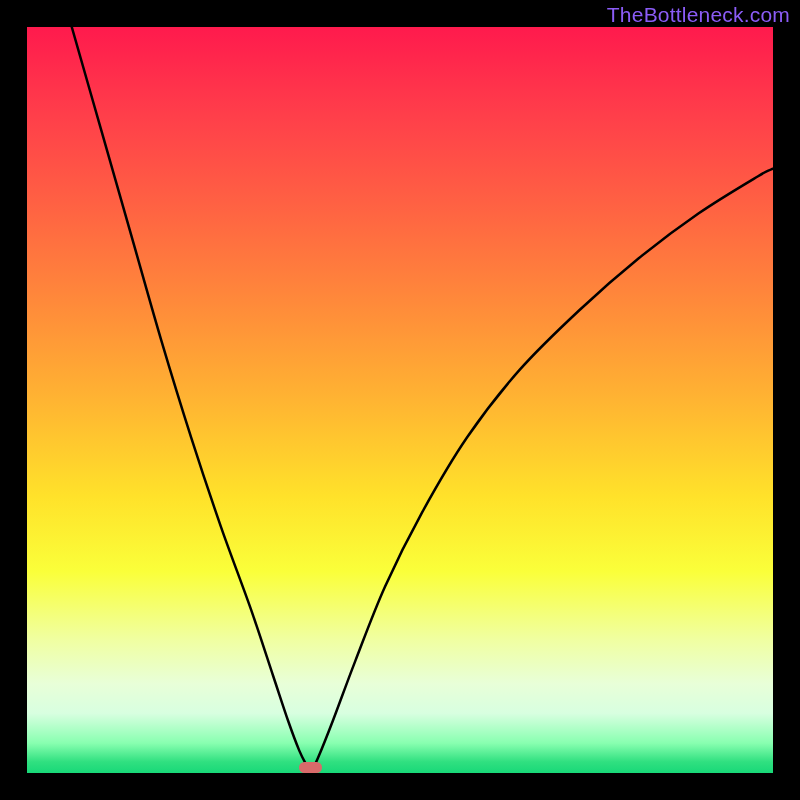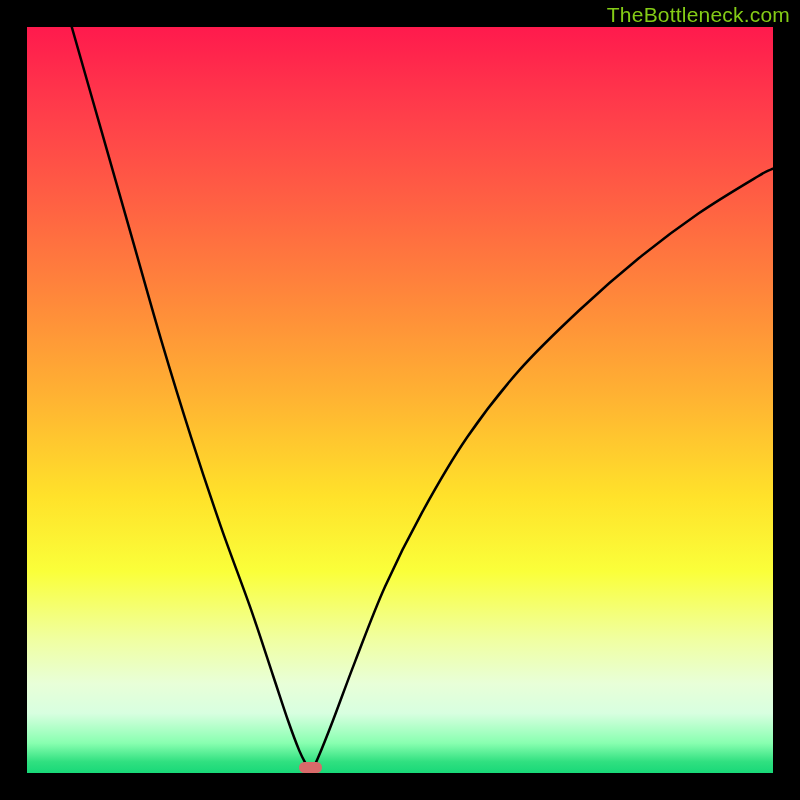--- a/index.html
+++ b/index.html
@@ -61,21 +61,21 @@
     border-radius: 6px;
     width: 24px;
     height: 11px;
     left: 270px;
     top: 735px;
   }
   .watermark {
     position: absolute;
     top: 3px;
     right: 10px;
-    color: #84cc16;
+    color: #8b5cf6;
     font-size: 21px;
     font-weight: 500;
     letter-spacing: 0.2px;
   }
 </style>
 </head>
 <body>
 
 <div class="frame">
 

